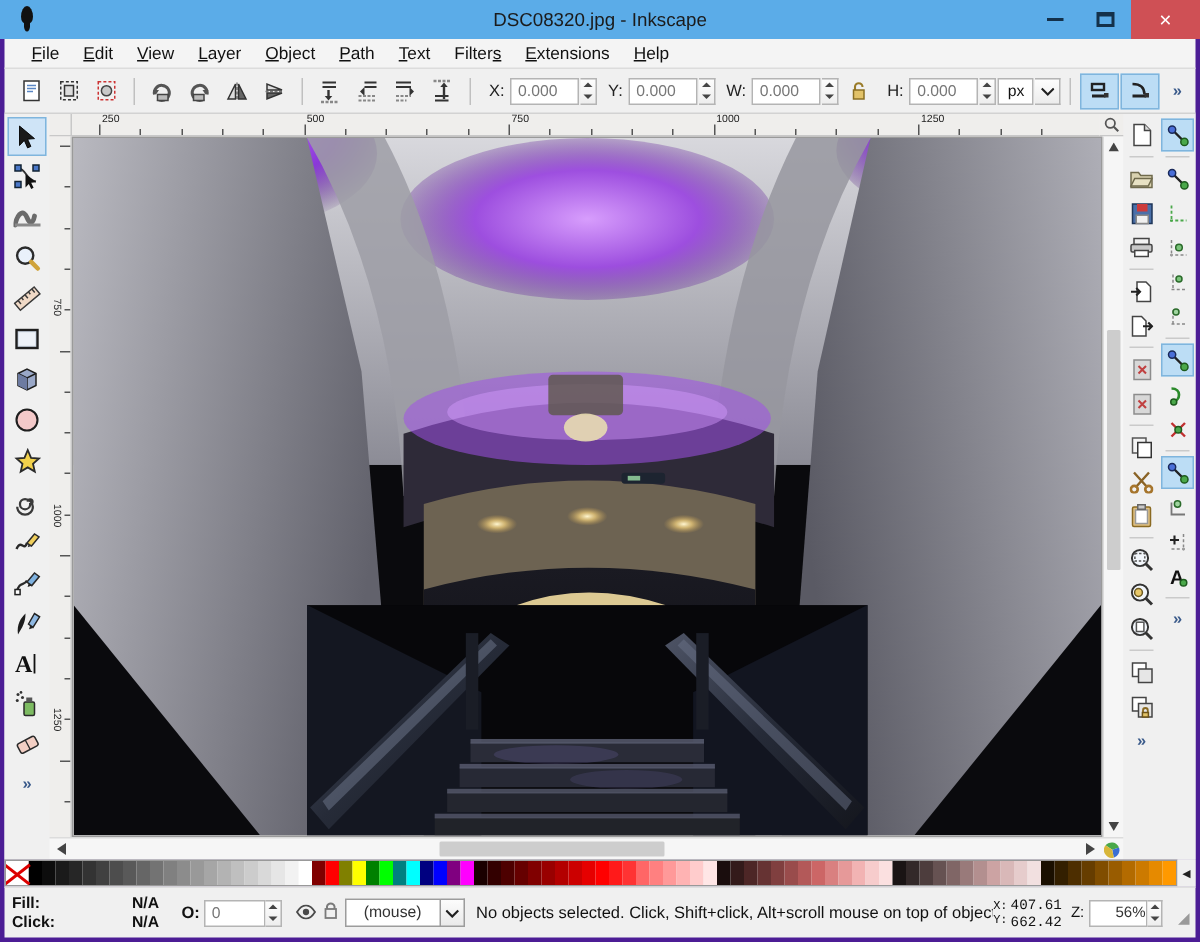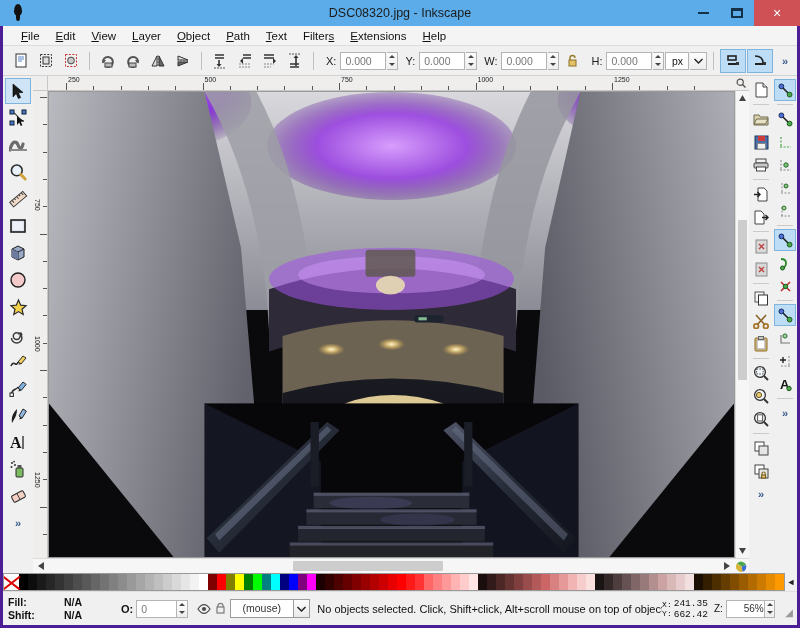--- a/index.html
+++ b/index.html
@@ -131,21 +131,21 @@
   .swatch.none:after  { transform: rotate(-38deg); }
   #pal-arrow { width: 12px; flex: 0 0 12px; display:flex; align-items:center;
                justify-content:center; font-size: 9px; color:#222; background:#f0f0f0; }
 
   
   #statusbar { height: 34px; flex: 0 0 34px; margin: 0 3px 3px 3px; background: #f0f0f0;
                display: flex; align-items: center; position: relative;
                border-top: 1px solid #dfdfdf; }
   #fillstroke { width: 118px; flex: 0 0 118px; font-size: 10.5px; color: #111;
                 padding-left: 5px; line-height: 13px; }
-  #fillstroke .row { display: flex; }
+  #fillstroke .row { display: flex; gap: 24px; }
   #fillstroke .lab { width: 56px; font-weight: bold; }
   #fillstroke .val { font-weight: bold; }
   #opacity-lbl { font-size: 11px; color: #111; margin-right: 3px; font-weight: bold; }
   #opacity-field { width: 42px; height: 18px; background: #fff; border: 1px solid #b4b4b4;
                    font-size: 10.5px; color: #777; line-height: 16px; padding-left: 4px; }
   #layer-select { width: 66px; height: 19px; background: #fff; border: 1px solid #9c9c9c;
                   font-size: 10.5px; color: #333; line-height: 17px; text-align: center; }
   #layer-arrow { width: 17px; height: 19px; border: 1px solid #9c9c9c; border-left: none;
                  background: linear-gradient(#fcfcfc,#eaeaea); display: flex;
                  align-items: center; justify-content: center; }
@@ -970,21 +970,21 @@
     <div id="pal-arrow">◄</div>
   </div>
 
   <div id="statusbar">
     <div id="fillstroke">
       <div class="row">
         <span class="lab">Fill:</span>
         <span class="val">N/A</span>
       </div>
       <div class="row">
-        <span class="lab">Shift:</span>
+        <span class="lab">Click:</span>
         <span class="val">N/A</span>
       </div>
     </div>
     <span id="opacity-lbl">O:</span>
     <span id="opacity-field">0</span>
     <span class="spin">
         <i class="up"></i>
         <i class="dn"></i>
       </span>
     <span style="width:6px"></span>
@@ -1006,21 +1006,21 @@
           <path d="M0.5 1l4 4 4-4" fill="none" stroke="#222" stroke-width="1.5"></path>
         </svg>
     </span>
     <span id="statusmsg">No objects selected. Click, Shift+click, Alt+scroll mouse on top of objects.</span>
     <span id="coords">
       <span style="display:flex;flex-direction:column;margin-right:2px">
         <span class="ck">X:</span>
         <span class="ck">Y:</span>
       </span>
       <span style="display:flex;flex-direction:column">
-        <span class="cb">241.35</span>
+        <span class="cb">407.61</span>
         <span class="cb">662.42</span>
       </span>
     </span>
     <span id="zoomlbl">Z:</span>
     <span id="zoomfield">56%</span>
     <span class="spin">
         <i class="up"></i>
         <i class="dn"></i>
       </span>
     <span id="grip"></span>

